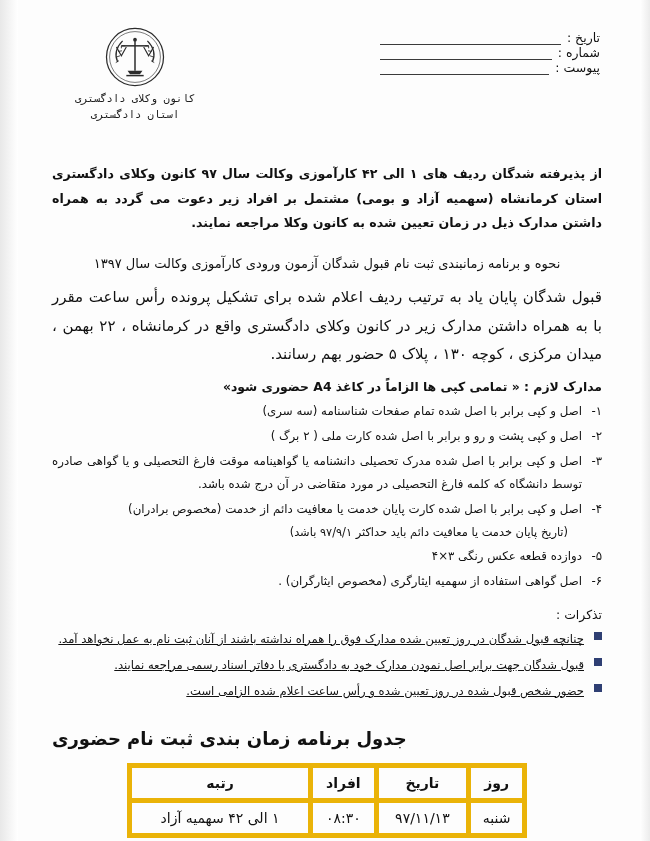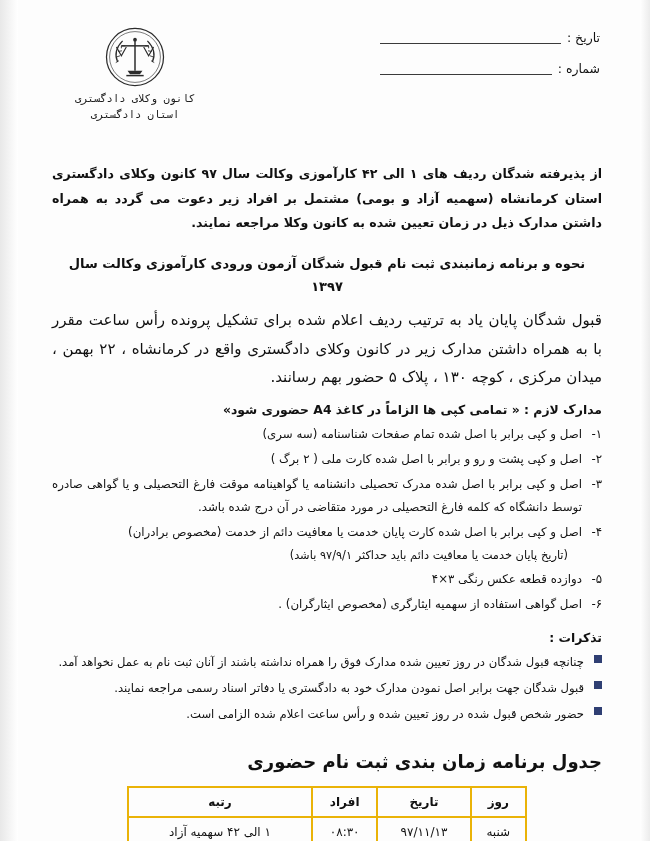--- a/index.html
+++ b/index.html
@@ -48,22 +48,21 @@
   }
   .fields {
     position: absolute;
     right: 10px;
     top: 4px;
     width: 220px;
     direction: rtl;
   }
   .field-row {
     display: flex;
-    align-items: flex-start;
-    margin-bottom: 16px;
+    align-items: center;
     font-size: 12.5px;
   }
   .field-label {
     white-space: nowrap;
     padding-left: 6px;
     letter-spacing: 0.4px;
   }
   .field-line {
     flex: 1;
     border-bottom: 1px solid #3b3b3b;
@@ -106,21 +105,21 @@
     font-size: 12.6px;
     line-height: 1.95;
     font-weight: bold;
     text-align: justify;
   }
   p.para.tight { margin-bottom: 6px; }
 
   .section-title {
     margin: 16px 0 8px 0;
     font-size: 13px;
-    font-weight: bold;
+    font-weight: normal;
     text-align: center;
     line-height: 1.8;
   }
 
   p.small {
     margin: 0 0 10px 0;
     font-size: 15px;
     line-height: 1.9;
     text-align: justify;
   }
@@ -150,77 +149,82 @@
   }
   .sub-line {
     display: block;
     padding-right: 14px;
     font-size: 11.4px;
   }
 
   .notes-head {
     margin: 14px 0 6px 0;
     font-size: 12.4px;
-    font-weight: bold;
+    font-weight: normal;
   }
   ul.notes li {
     font-size: 11.6px;
     line-height: 1.9;
     margin-bottom: 4px;
     padding-right: 18px;
     position: relative;
     text-align: justify;
+    text-decoration: underline;
   }
   ul.notes li .bullet {
     position: absolute;
     right: 0;
     top: 4px;
     width: 8px;
     height: 8px;
     background: #2f3f73;
     display: inline-block;
   }
 
   .table-title {
     margin: 26px 0 14px 0;
-    text-align: right;
+    text-align: left;
     font-size: 18px;
     font-weight: bold;
     letter-spacing: 0.3px;
   }
 
   table.schedule {
     margin: 0 auto;
     border-collapse: collapse;
     width: 400px;
     direction: rtl;
   }
   table.schedule th, table.schedule td {
-    border: 2px solid #eab308;
+    border: 5px solid #eab308;
     text-align: center;
-    font-size: 12px;
+    font-size: 14px;
     padding: 7px 4px;
     font-weight: normal;
   }
   table.schedule th { font-weight: bold; }
 </style>
 </head>
 <body>
 
 <div class="page">
 
   <div class="header">
 
     <div class="fields">
       <div class="field-row">
         <span class="field-label">تاریخ :</span>
         <span class="field-line"></span>
       </div>
       <div class="field-row">
         <span class="field-label">شماره :</span>
+        <span class="field-line"></span>
+      </div>
+      <div class="field-row">
+        <span class="field-label">پیوست :</span>
         <span class="field-line"></span>
       </div>
     </div>
 
     <div class="emblem-block">
       <svg class="emblem" viewBox="0 0 100 100">
         <circle cx="50" cy="50" r="46" fill="none" stroke="#2b2b2b" stroke-width="2"></circle>
         <circle cx="50" cy="50" r="41" fill="none" stroke="#2b2b2b" stroke-width="1"></circle>
 
         <path d="M22 58 Q14 40 30 24" fill="none" stroke="#2b2b2b" stroke-width="2"></path>

